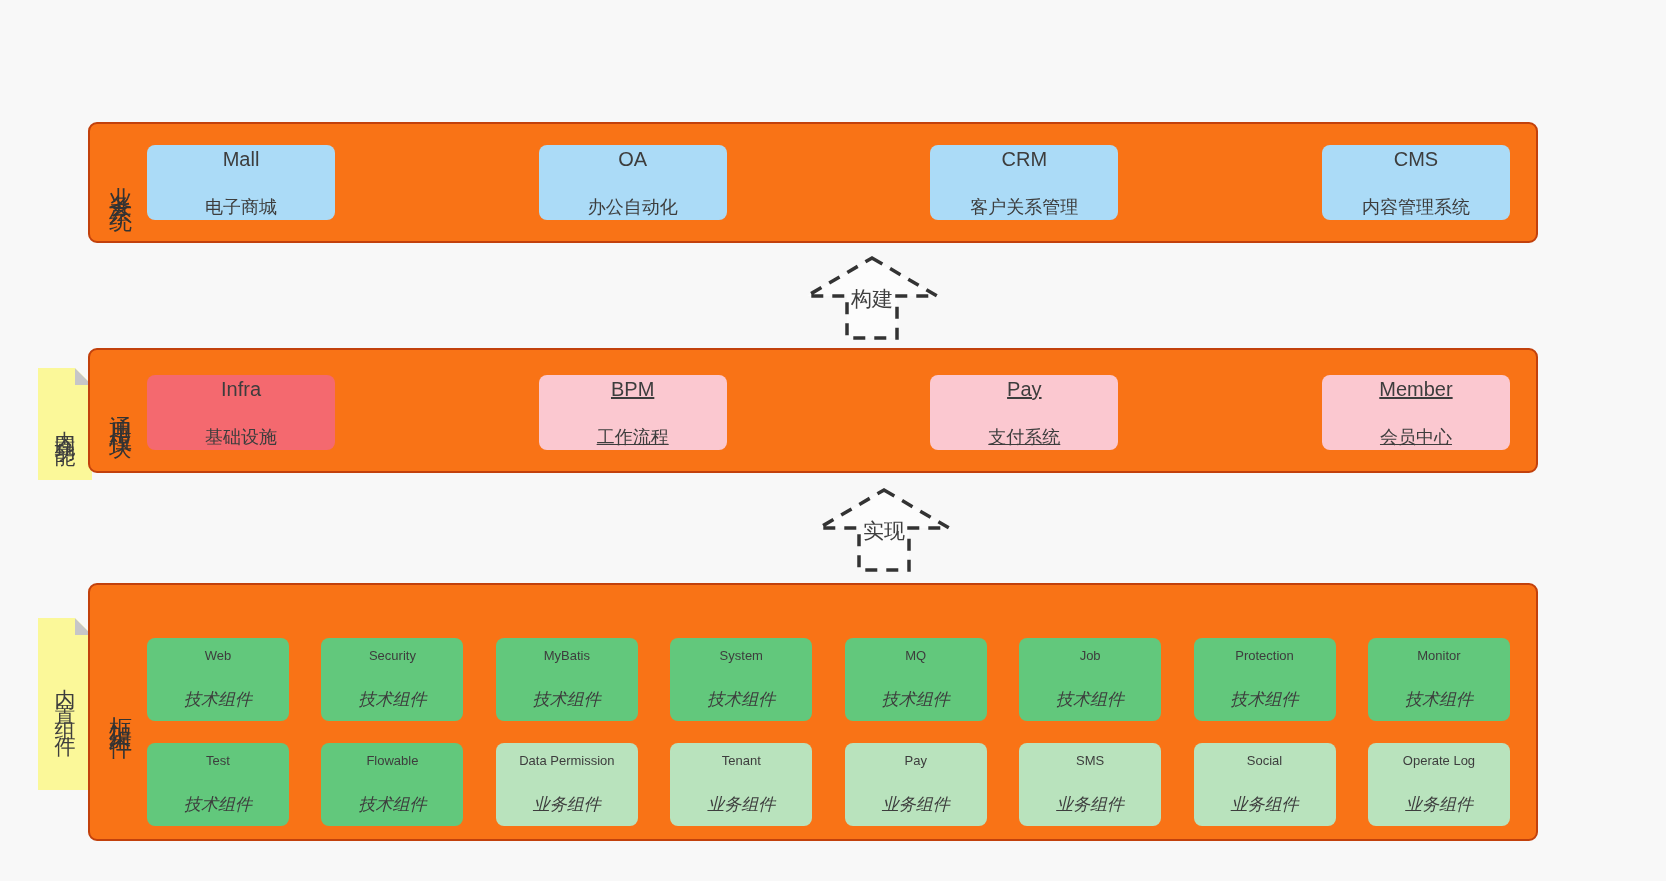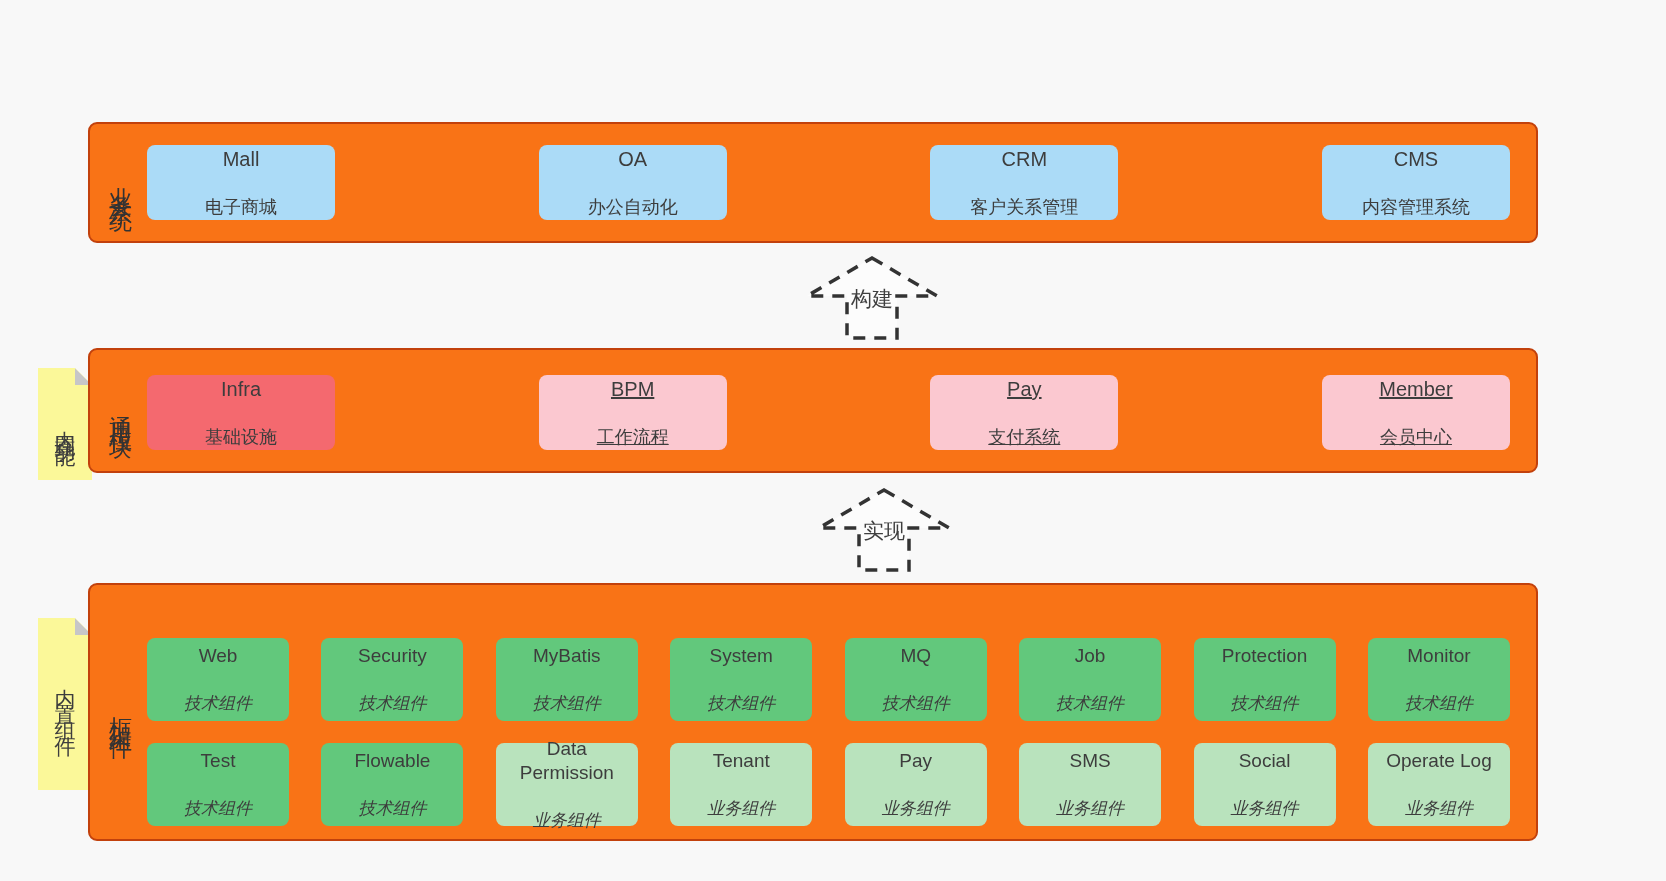--- a/index.html
+++ b/index.html
@@ -34,21 +34,21 @@
   }
   .box-lg{width:188px;height:75px;}
   .box-sm{width:142px;height:83px;}
   .blue{background:#abdbf7;}
   .red{background:#f4696f;}
   .pink{background:#fbc8d0;text-decoration:underline;}
   .green{background:#62c87c;}
   .lgreen{background:#b9e3bd;}
   .box-name{font-size:20px;}
   .box-sub{font-size:18px;margin-top:24px;}
-  .box-sm .box-name{font-size:19px;text-align:center;}
+  .box-sm .box-name{font-size:13px;text-align:center;}
   .box-sm .box-sub{font-size:17px;font-style:italic;}
   
   .tab{
     position:absolute;left:38px;width:54px;background:#fbf899;z-index:0;
     display:flex;align-items:center;justify-content:center;
     clip-path:polygon(0 0, calc(100% - 17px) 0, 100% 17px, 100% 100%, 0 100%);
   }
   .tab-1{top:368px;height:112px;}
   .tab-2{top:618px;height:172px;}
   .tab-fold{

